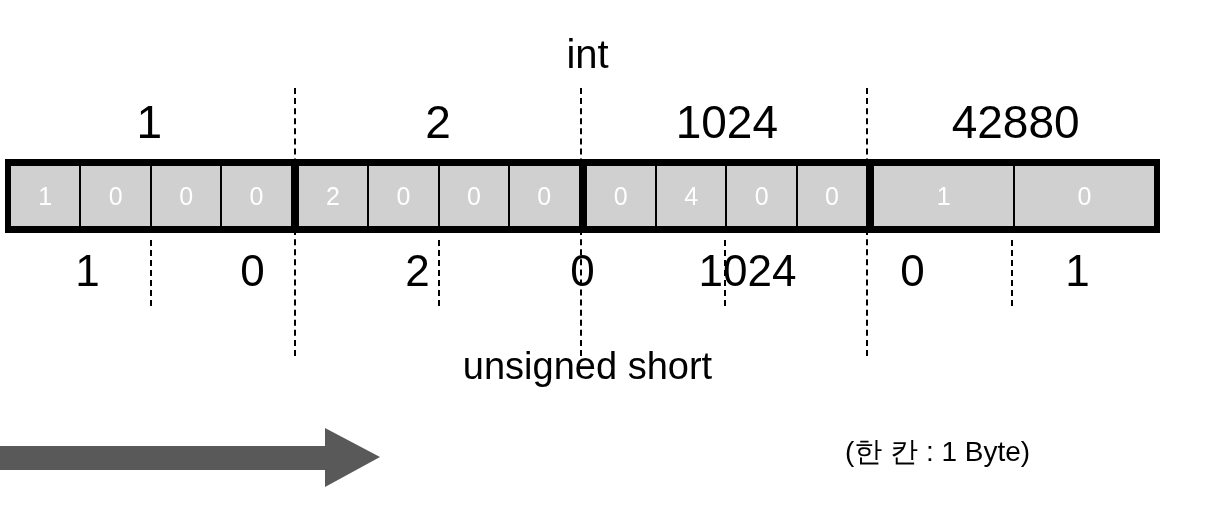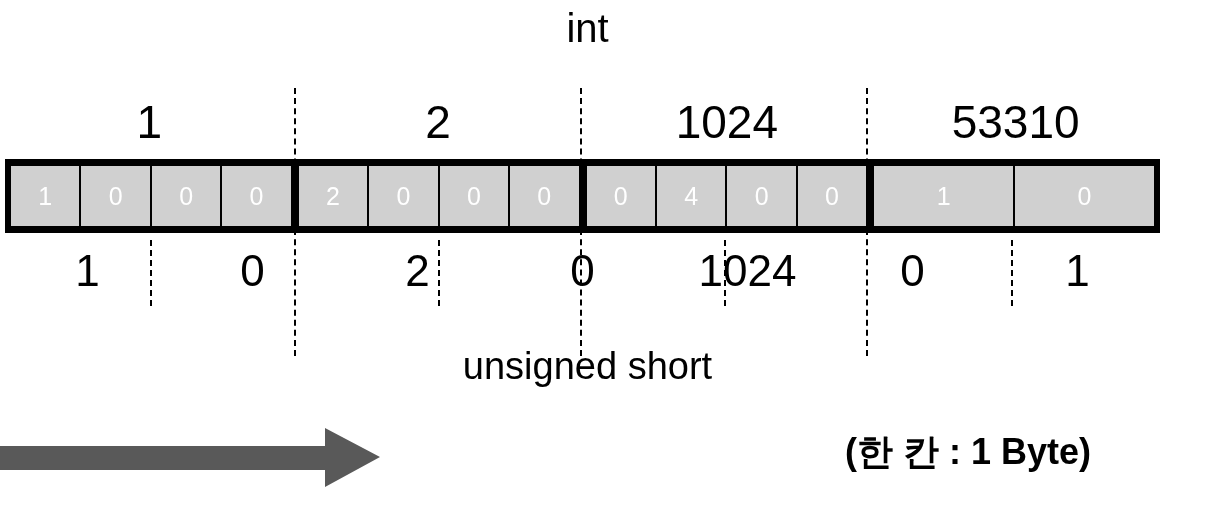--- a/index.html
+++ b/index.html
@@ -15,21 +15,21 @@
     font-family: "Liberation Sans", sans-serif;
     color: #000000;
   }
 
   
   .abs { position: absolute; }
 
   
   #int-label {
     left: 0;
-    top: 4px;
+    top: 30px;
     width: 1175px;
     text-align: center;
     font-size: 40px;
     line-height: 48px;
     font-weight: 400;
     letter-spacing: 0px;
   }
 
   
   #ushort-label {
@@ -39,23 +39,23 @@
     text-align: center;
     font-size: 38px;
     line-height: 46px;
     font-weight: 400;
   }
 
   
   #byte-caption {
     left: 845px;
     top: 430px;
-    font-size: 36px;
+    font-size: 28px;
     line-height: 44px;
-    font-weight: 700;
+    font-weight: 400;
     white-space: nowrap;
   }
 
   
   #int-values {
     left: 5px;
     top: 92px;
     width: 1155px;
     height: 62px;
     display: flex;
@@ -141,21 +141,21 @@
 </style>
 </head>
 <body>
 
 <div class="abs" id="int-label">int</div>
 
 <div class="abs" id="int-values">
   <div class="int-val">1</div>
   <div class="int-val">2</div>
   <div class="int-val">1024</div>
-  <div class="int-val">53310</div>
+  <div class="int-val">42880</div>
 </div>
 
 <div class="abs" id="byte-box">
 
   <div class="byte-group">
     <div class="byte-cell">1</div>
     <div class="byte-cell">0</div>
     <div class="byte-cell">0</div>
     <div class="byte-cell">0</div>
   </div>

